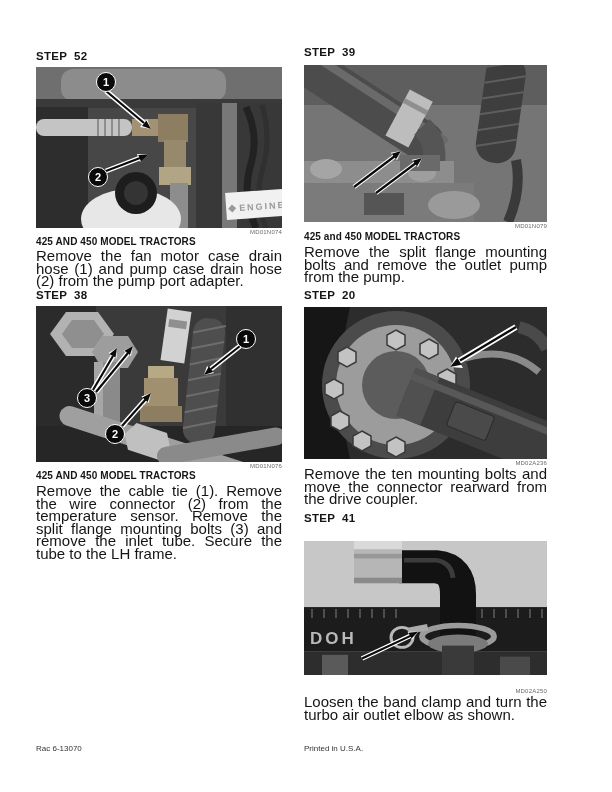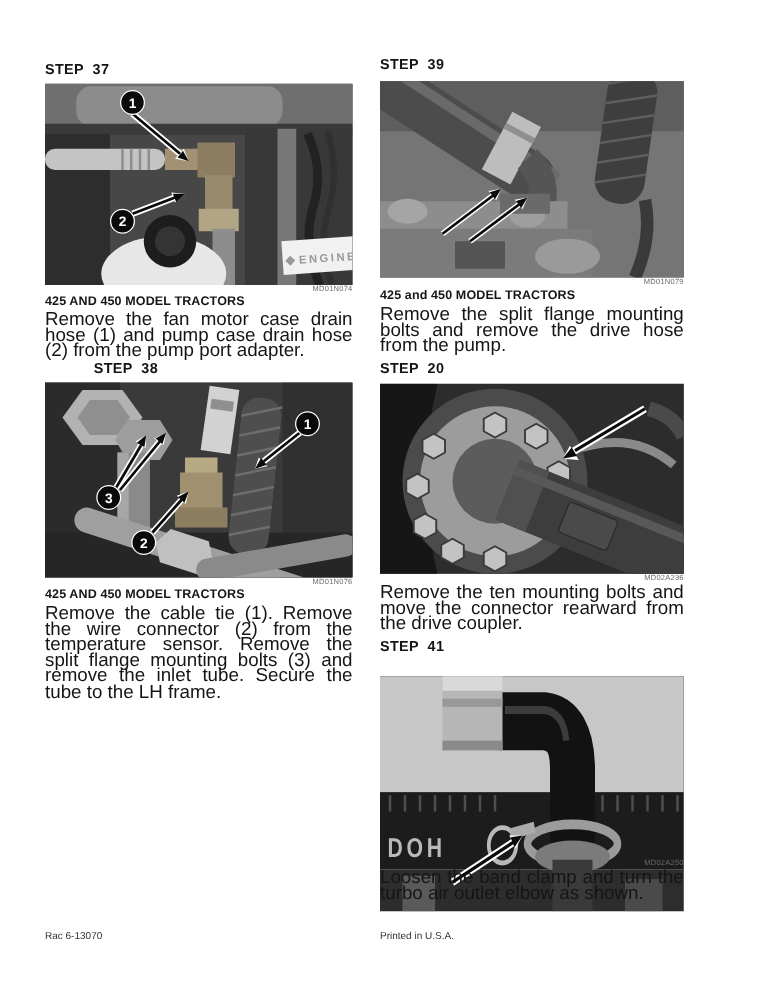--- a/index.html
+++ b/index.html
@@ -21,21 +21,21 @@
   .col-r{left:304px;width:243px;}
   svg text.badge-num{font:bold 11px "Liberation Sans",sans-serif;fill:#fff;}
   svg text.photo-word{font:bold 9px "Liberation Sans",sans-serif;fill:#9a9a9a;letter-spacing:2px;}
   svg text.doh-word{font:bold 17px "Liberation Sans",sans-serif;fill:#b9b9b9;letter-spacing:3px;}
 </style>
 </head>
 <body>
 
 <div class="abs page-date" style="top:26px;left:36px;">2001-10</div>
 
-<div class="abs step-title col-l" style="top:50px;">STEP  37</div>
+<div class="abs step-title col-l" style="top:50px;">STEP  52</div>
 
 <div class="photo col-l" style="top:67px;height:161px;">
   <svg viewBox="0 0 246 161" preserveAspectRatio="none">
     <rect x="0" y="0" width="246" height="161" fill="#474747"></rect>
     <rect x="0" y="0" width="246" height="38" fill="#6f6f6f"></rect>
     <rect x="25" y="2" width="165" height="32" rx="12" fill="#8c8c8c"></rect>
     <rect x="0" y="32" width="246" height="9" fill="#3a3a3a"></rect>
     <rect x="0" y="40" width="52" height="121" fill="#2d2d2d"></rect>
     <rect x="160" y="36" width="86" height="125" fill="#383838"></rect>
 
@@ -83,21 +83,21 @@
       <polygon points="112,88 104.9,94.5 102.3,87.9" fill="#0a0a0a"></polygon>
     </g>
     <circle cx="62" cy="110" r="9.5" fill="#0a0a0a" stroke="#fff" stroke-width="1"></circle>
     <text class="badge-num" x="62" y="114" text-anchor="middle">2</text>
   </svg>
 </div>
 <div class="abs credit col-l" style="top:229px;">MD01N074</div>
 <div class="abs caption col-l" style="top:236px;">425 AND 450 MODEL TRACTORS</div>
 <div class="abs body-text col-l" style="top:250px;">Remove the fan motor case drain hose (1) and pump case drain hose (2) from the pump port adapter.</div>
 
-<div class="abs step-title col-l" style="top:289px;margin-left:39px;">STEP  38</div>
+<div class="abs step-title col-l" style="top:289px;">STEP  38</div>
 
 <div class="photo col-l" style="top:306px;height:156px;">
   <svg viewBox="0 0 246 156" preserveAspectRatio="none">
     <rect x="0" y="0" width="246" height="156" fill="#3a3a3a"></rect>
     <rect x="0" y="0" width="60" height="156" fill="#2b2b2b"></rect>
     <rect x="190" y="0" width="56" height="156" fill="#303030"></rect>
     <rect x="0" y="120" width="246" height="36" fill="#262626"></rect>
 
     <polygon points="30,6 62,6 78,28 62,50 30,50 14,28" fill="#b2b2b2"></polygon>
     <polygon points="36,14 58,14 68,28 58,42 36,42 26,28" fill="#8f8f8f"></polygon>
@@ -219,21 +219,21 @@
       <polygon points="97,86 92,94.3 87.8,88.7" fill="#0a0a0a"></polygon>
       <line x1="72" y1="128" x2="112" y2="98" stroke="#fff" stroke-width="4.6"></line>
       <polygon points="118,93 114,102.3 107.8,94.7" fill="#fff"></polygon>
       <line x1="72" y1="128" x2="112" y2="98" stroke="#0a0a0a" stroke-width="2.2"></line>
       <polygon points="118,93 113,101.3 108.8,95.7" fill="#0a0a0a"></polygon>
     </g>
   </svg>
 </div>
 <div class="abs credit col-r" style="top:223px;">MD01N079</div>
 <div class="abs caption col-r" style="top:231px;">425 and 450 MODEL TRACTORS</div>
-<div class="abs body-text col-r" style="top:246px;">Remove the split flange mounting bolts and remove the drive hose from the pump.</div>
+<div class="abs body-text col-r" style="top:246px;">Remove the split flange mounting bolts and remove the outlet pump from the pump.</div>
 
 <div class="abs step-title col-r" style="top:289px;">STEP  20</div>
 
 <div class="photo col-r" style="top:307px;height:152px;">
   <svg viewBox="0 0 243 152" preserveAspectRatio="none">
     <rect x="0" y="0" width="243" height="152" fill="#2c2c2c"></rect>
 
     <path d="M0,0 h46 q-18,76 0,152 h-46 z" fill="#161616"></path>
 
     <path d="M150,55 q50,-20 85,10" stroke="#8a8a8a" stroke-width="7" fill="none"></path>
@@ -267,21 +267,21 @@
       <line x1="212" y1="20" x2="156" y2="53.5" stroke="#0a0a0a" stroke-width="2.4"></line>
       <polygon points="146,60 153.3,50.9 157.5,57.7" fill="#0a0a0a"></polygon>
     </g>
   </svg>
 </div>
 <div class="abs credit col-r" style="top:460px;">MD02A236</div>
 <div class="abs body-text col-r" style="top:468px;">Remove the ten mounting bolts and move the connector rearward from the drive coupler.</div>
 
 <div class="abs step-title col-r" style="top:512px;">STEP  41</div>
 
-<div class="photo col-r" style="top:541px;height:188px;">
+<div class="photo col-r" style="top:541px;height:134px;">
   <svg viewBox="0 0 243 146" preserveAspectRatio="none">
     <rect x="0" y="0" width="243" height="146" fill="#c7c7c7"></rect>
 
     <rect x="0" y="72" width="243" height="48" fill="#1c1c1c"></rect>
     <g stroke="#4e4e4e" stroke-width="2">
       <line x1="8" y1="74" x2="8" y2="84"></line>
         <line x1="20" y1="74" x2="20" y2="84"></line>
       <line x1="32" y1="74" x2="32" y2="84"></line>
         <line x1="44" y1="74" x2="44" y2="84"></line>
       <line x1="56" y1="74" x2="56" y2="84"></line>

